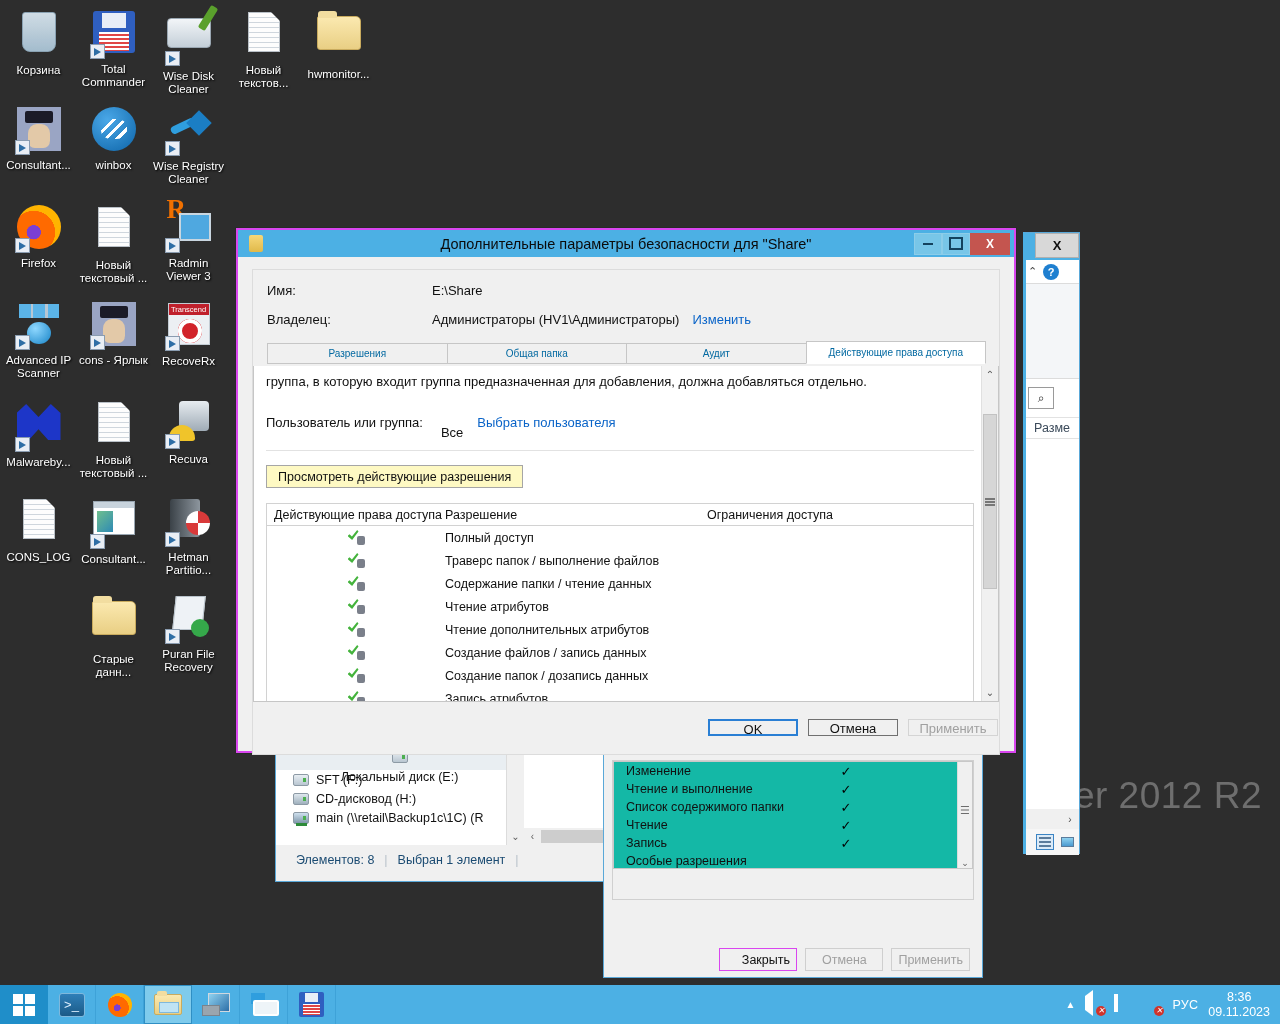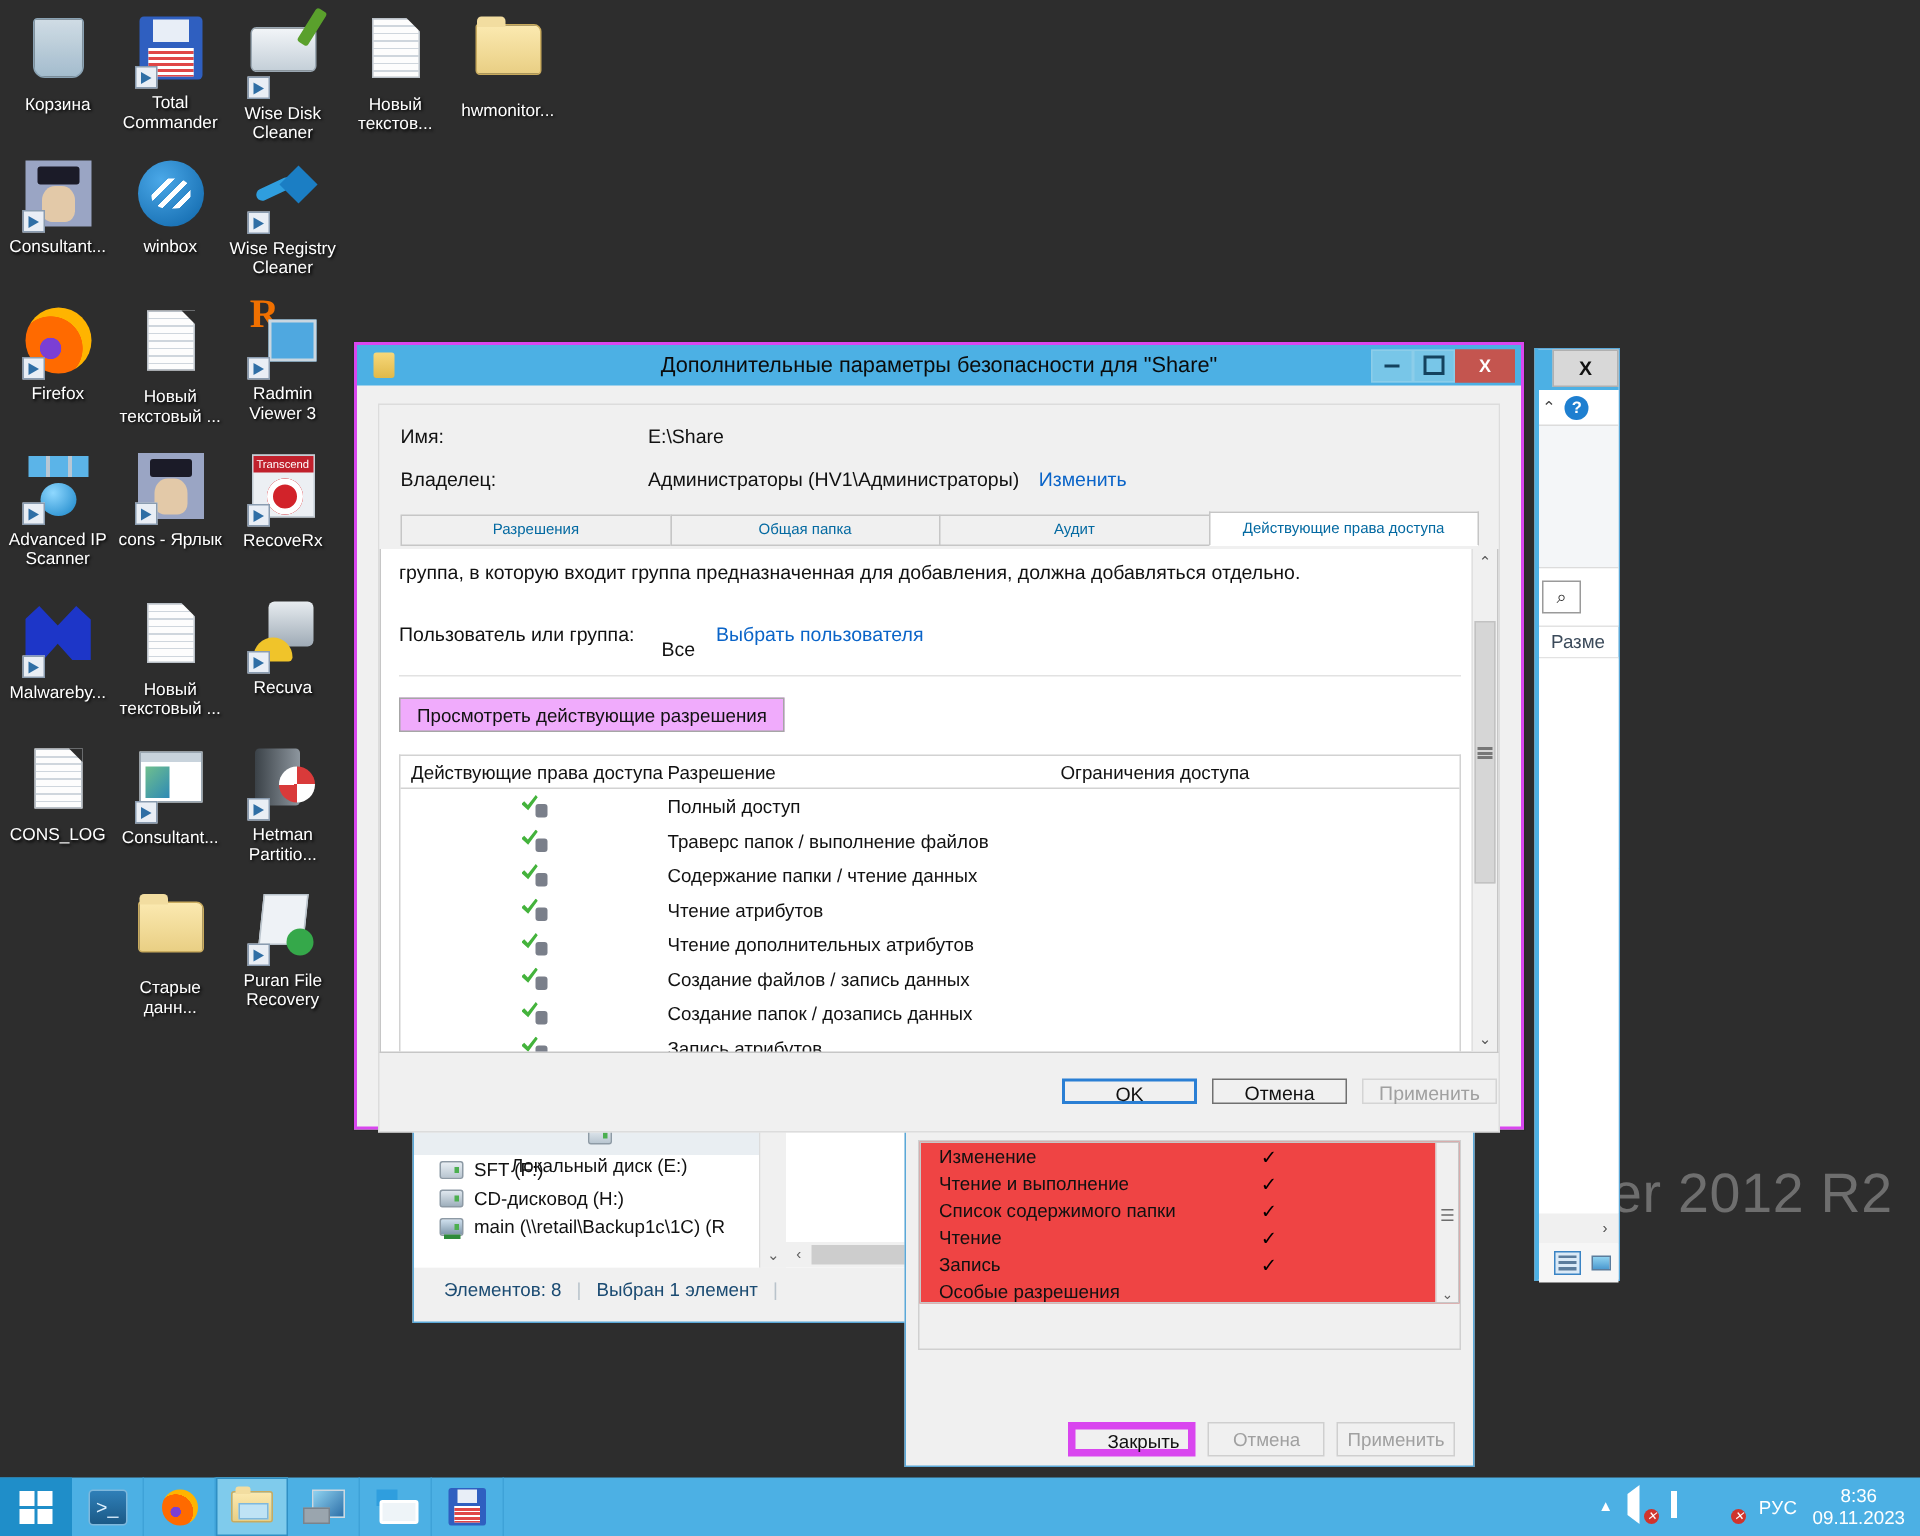--- a/index.html
+++ b/index.html
@@ -139,34 +139,34 @@
   #expl-status{height:30px;display:flex;align-items:center;gap:10px;padding-left:20px;font-size:12.5px;color:#1b4b72;background:#f0f0f0;}
   .status-sep{color:#b9c3cb;}
 
   
   #props-win{
     position:absolute;left:603px;top:748px;width:380px;height:230px;
     background:#f0f0f0;border:1px solid #5aa8d8;
   }
   #props-strip{height:5px;background:#4cb0e4;}
   #props-inner{margin:6px 8px 0 8px;background:#f0f0f0;border:1px solid #d0d0d0;height:140px;padding:0;}
-  #perm-list{margin:0;background:#ef4444;border:1px solid #c8c8c8;height:108px;position:relative;overflow:hidden;}
+  #perm-list{margin:0;background:#14b8a6;border:1px solid #c8c8c8;height:108px;position:relative;overflow:hidden;}
   .perm-row{display:flex;align-items:center;height:18px;font-size:12.5px;color:#111;padding-left:12px;}
   .perm-name{width:210px;}
   .perm-check{width:20px;text-align:center;font-size:13px;color:#000;}
   #perm-sb{position:absolute;right:0;top:0;bottom:0;width:15px;background:#f0f0f0;border-left:1px solid #dcdcdc;
       display:flex;flex-direction:column;justify-content:space-between;align-items:center;}
   #perm-sb .grip{color:#6d6d6d;font-size:11px;}
   #perm-sb .ar{color:#606060;font-size:9px;}
   #props-hint{display:flex;gap:8px;padding:4px 4px 0 4px;}
   #props-hint p{margin:0;font-size:12px;color:#111;line-height:15px;width:228px;}
   #btn-dop{height:22px;padding:0 6px;font-size:12.5px;background:#f0f0f0;border:1px solid #7a7a7a;color:#111;align-self:flex-start;margin-top:1px;}
   #props-buttons{position:absolute;left:0;right:0;bottom:6px;display:flex;justify-content:flex-end;gap:8px;padding-right:12px;}
   .pbtn{height:23px;min-width:78px;font-size:12.5px;background:#f0f0f0;border:1px solid #adadad;color:#111;}
-  .pbtn.primary{border:5px solid #d946ef;padding-left:21px;}
+  .pbtn.primary{border:1px solid #d946ef;padding-left:21px;}
   .pbtn.disabled{color:#a0a0a0;border-color:#cfcfcf;}
 
   
   #right-win{
     position:absolute;left:1023px;top:232px;width:57px;height:622px;
     background:#fff;border:1px solid #5aa8d8;border-left:3px solid #4cb0e4;
   }
   #rw-title{height:27px;background:#4cb0e4;display:flex;justify-content:flex-end;align-items:flex-start;}
   #rw-close{width:44px;height:25px;background:#d8d8d8;border:1px solid #b0b0b0;color:#111;font-size:13px;font-weight:bold;
       display:flex;align-items:center;justify-content:center;}
@@ -232,21 +232,21 @@
   #adv-thumb{position:absolute;left:1px;right:1px;top:48px;height:175px;background:#d6d6d6;border:1px solid #c2c2c2;
       display:flex;align-items:center;justify-content:center;}
   #adv-thumb .grip{width:10px;height:8px;background:linear-gradient(#777 0 2px,transparent 2px 3px,#777 3px 5px,transparent 5px 6px,#777 6px 8px);}
   #adv-inner{padding:8px 24px 0 12px;}
   #adv-note{font-size:13px;color:#111;margin:0 0 16px 0;}
   .ug-row{display:flex;align-items:center;font-size:13px;color:#111;margin-bottom:10px;}
   .ug-lbl{margin-right:18px;}
   .ug-val{margin-right:14px;margin-top:20px;}
   .ug-link{color:#0a64c8;}
   #adv-hr{height:1px;background:#e2e2e2;margin:8px 0 14px 0;}
-  #btn-view-eff{height:23px;padding:0 11px;font-size:12.5px;background:#f0abfc;border:1px solid #a6a6a6;color:#111;}
+  #btn-view-eff{height:23px;padding:0 11px;font-size:12.5px;background:#fef9c3;border:1px solid #a6a6a6;color:#111;}
   #eff-table{margin-top:15px;border:1px solid #d2d2d2;border-bottom:none;}
   #eff-hdr{display:flex;height:22px;align-items:center;font-size:12.5px;color:#111;border-bottom:1px solid #d2d2d2;}
   #eff-hdr .c1{width:178px;padding-left:7px;}
   #eff-hdr .c2{width:262px;}
   #eff-hdr .c3{flex:1;}
   .eff-row{display:flex;align-items:center;height:23px;font-size:12.5px;color:#111;}
   .eff-row .c1{width:178px;display:flex;justify-content:center;}
   .eff-row .c2{width:262px;}
   .eff-row .c3{flex:1;}
   .keyicon{width:17px;height:15px;position:relative;display:inline-block;}

